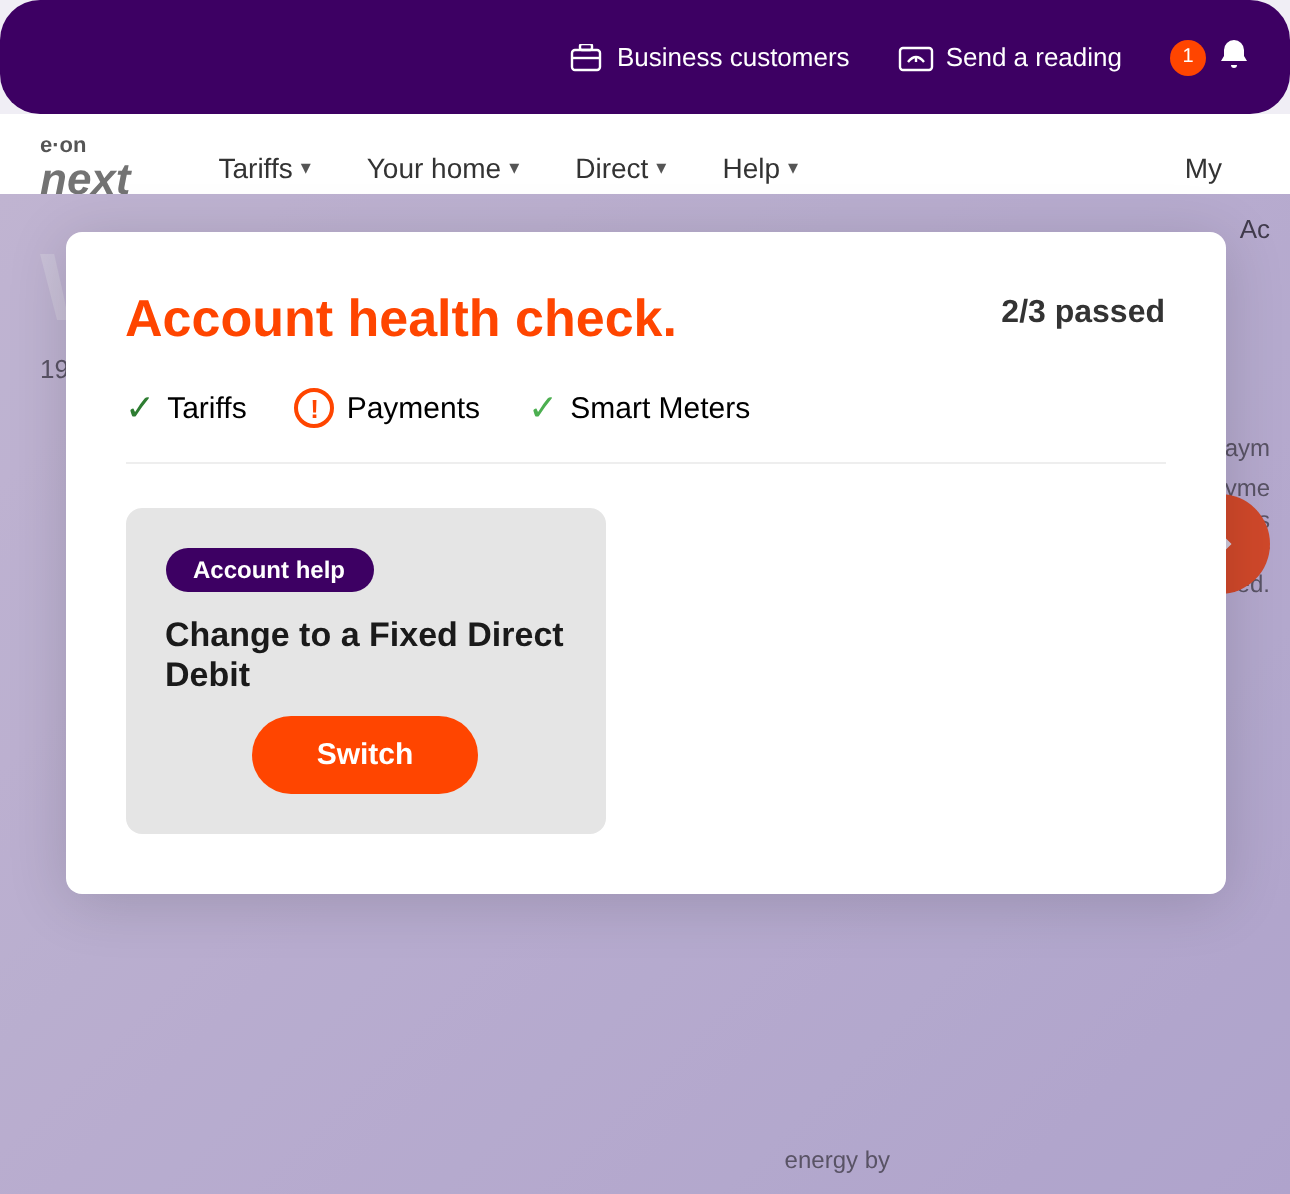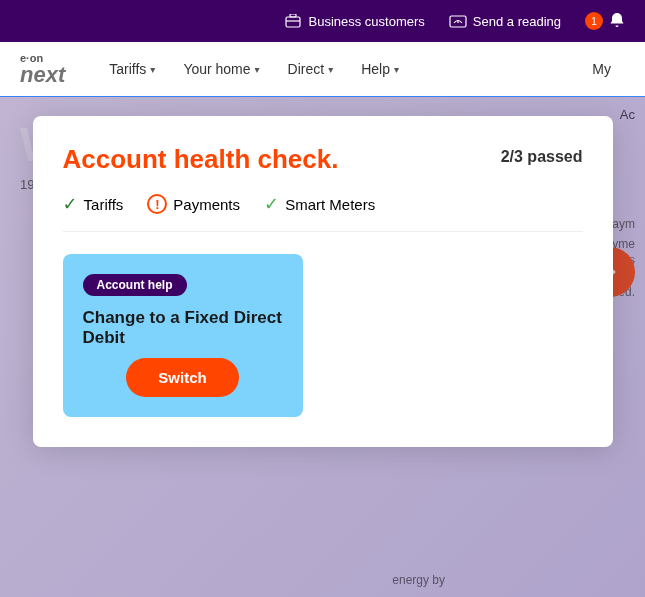--- a/index.html
+++ b/index.html
@@ -8,26 +8,27 @@
       width: 645px;
       height: 597px;
       overflow: hidden;
       position: relative;
       background: #f0eef5;
     }
 
     
     .top-bar {
       background: #3d0063;
-      height: 42px;
+      height: 57px;
       display: flex;
       align-items: center;
       justify-content: flex-end;
       padding: 0 20px;
       gap: 24px;
+      border-radius: 20px;
     }
     .top-bar-item {
       display: flex;
       align-items: center;
       gap: 6px;
       color: white;
       font-size: 13px;
       cursor: pointer;
     }
     .top-bar-icon {
@@ -226,21 +227,21 @@
       height: 20px;
       display: flex;
       align-items: center;
       justify-content: center;
       font-size: 13px;
       font-weight: bold;
     }
 
     
     .card {
-      background: #7dd3fc;
+      background: #e5e5e5;
       border-radius: 8px;
       padding: 20px;
       width: 240px;
     }
 
     .card-tag {
       background: #3d0063;
       color: white;
       border-radius: 20px;
       padding: 4px 14px;

